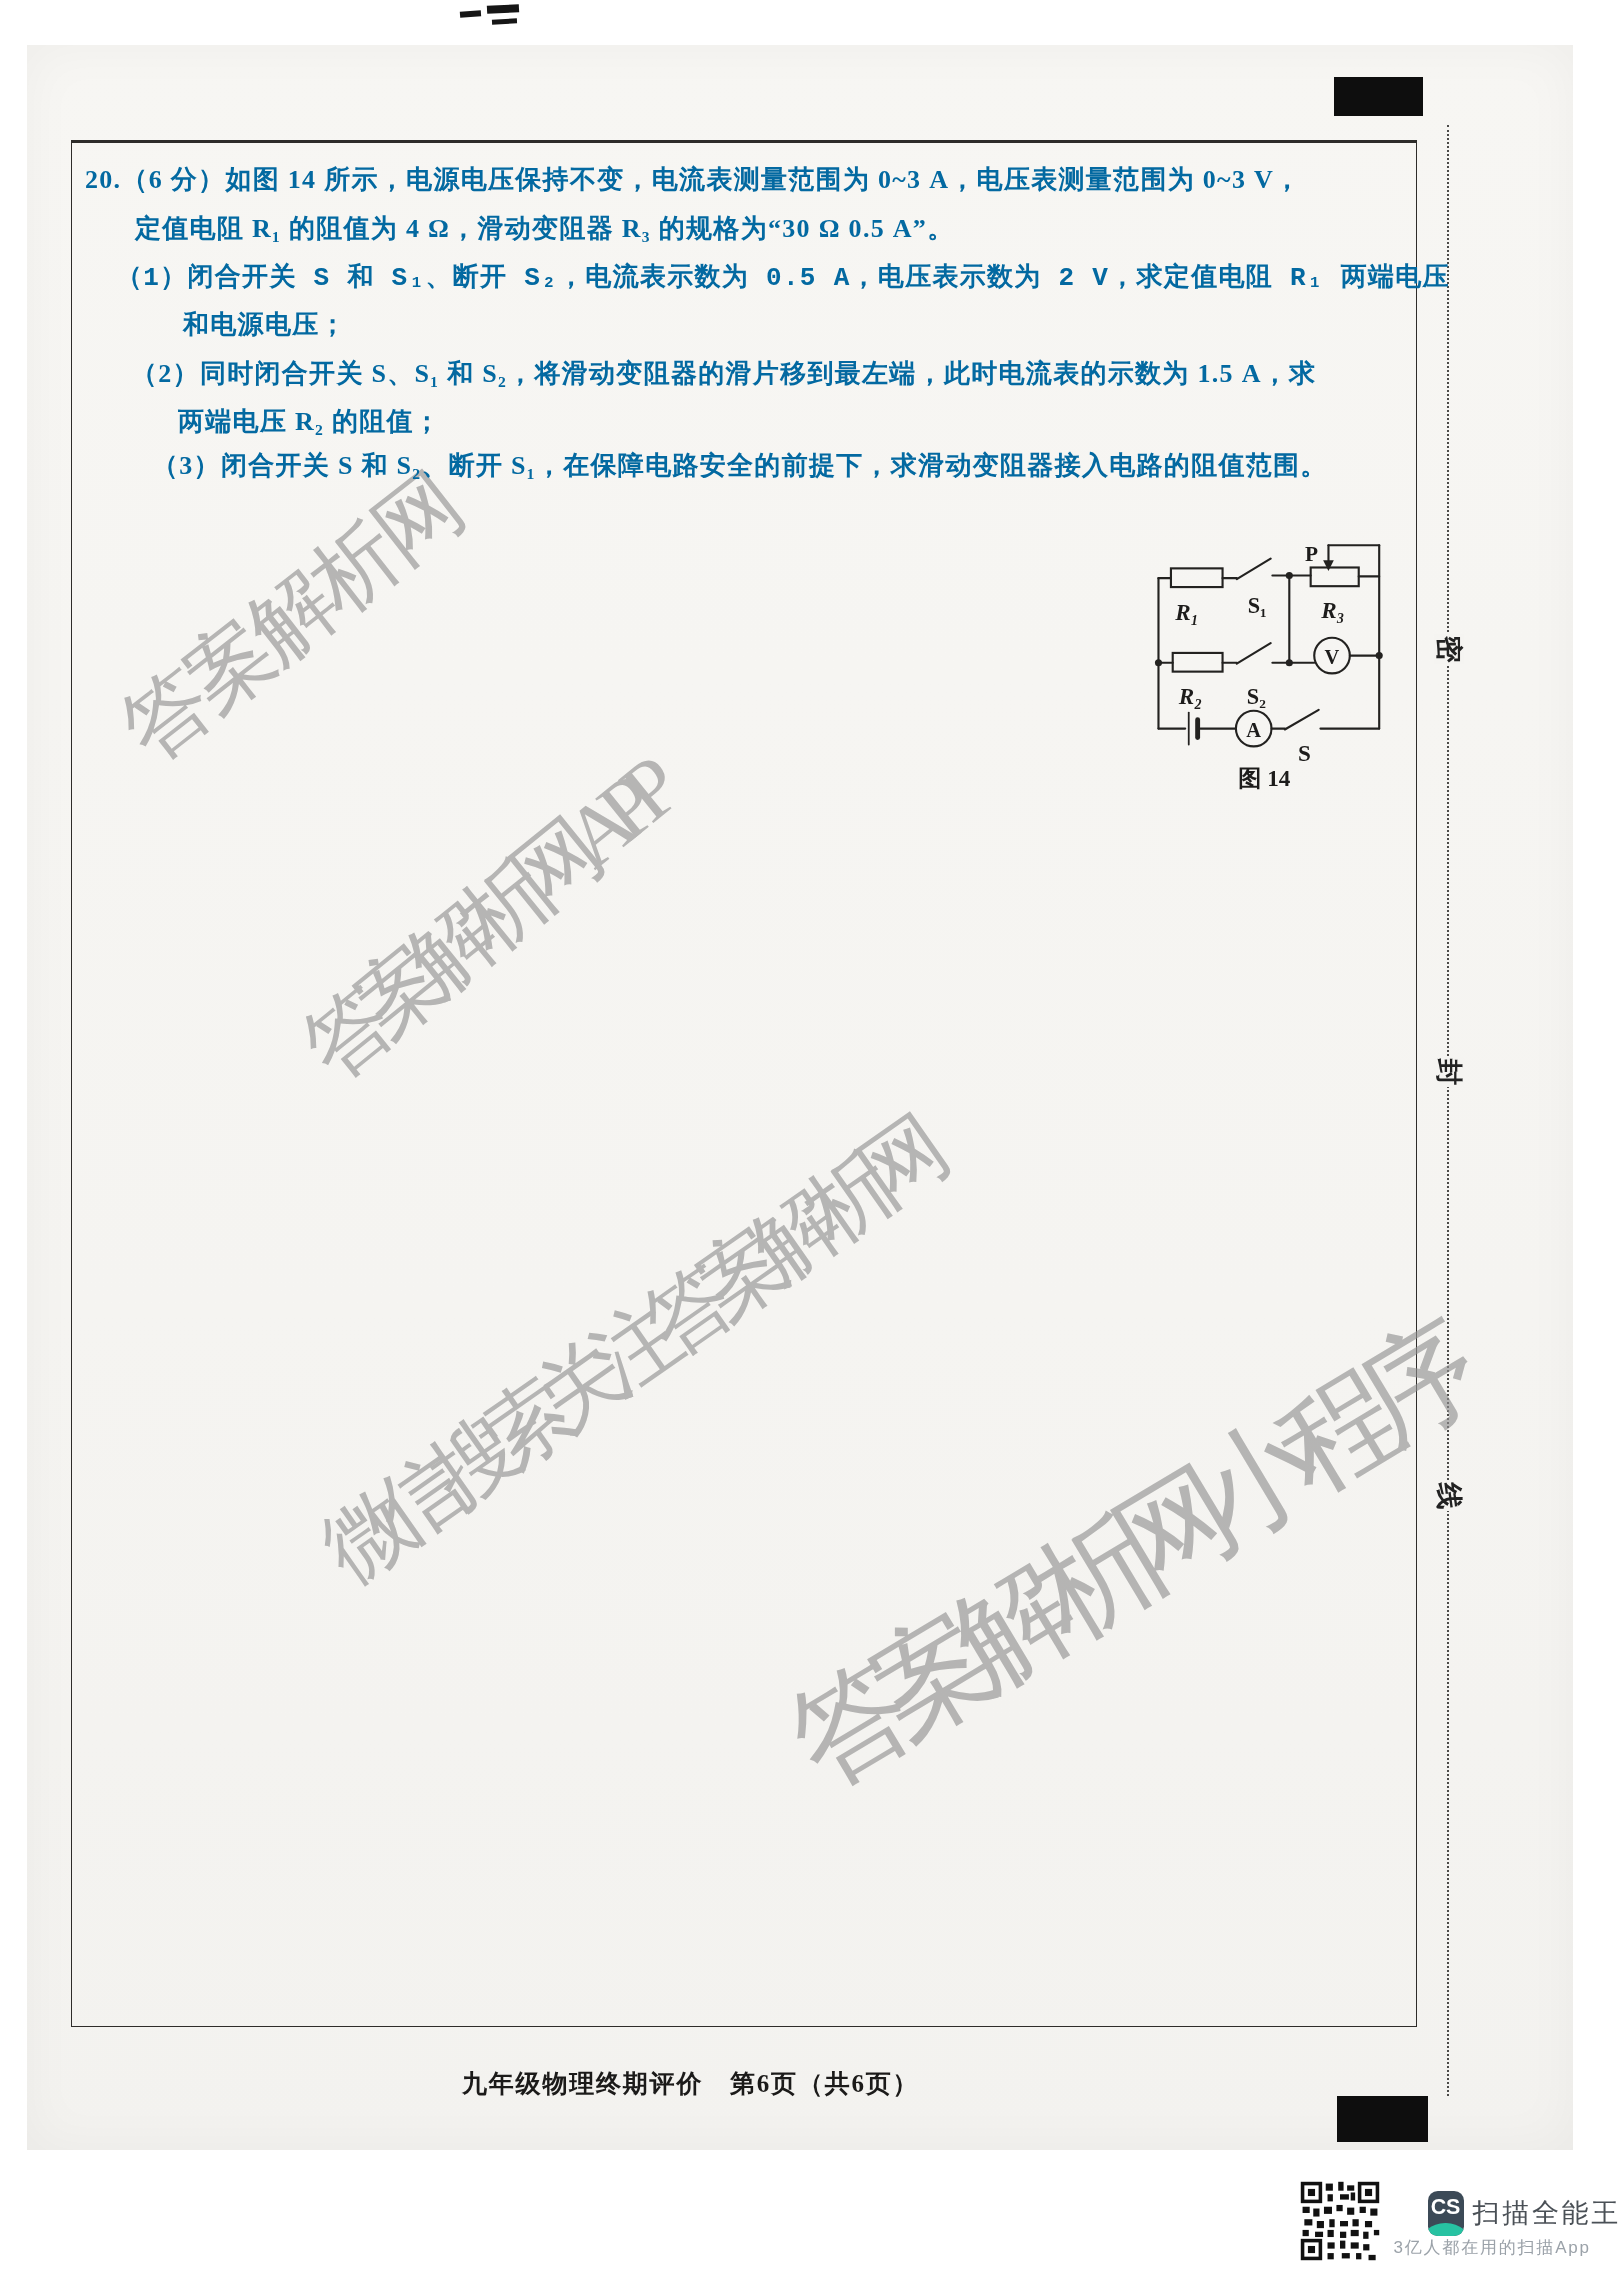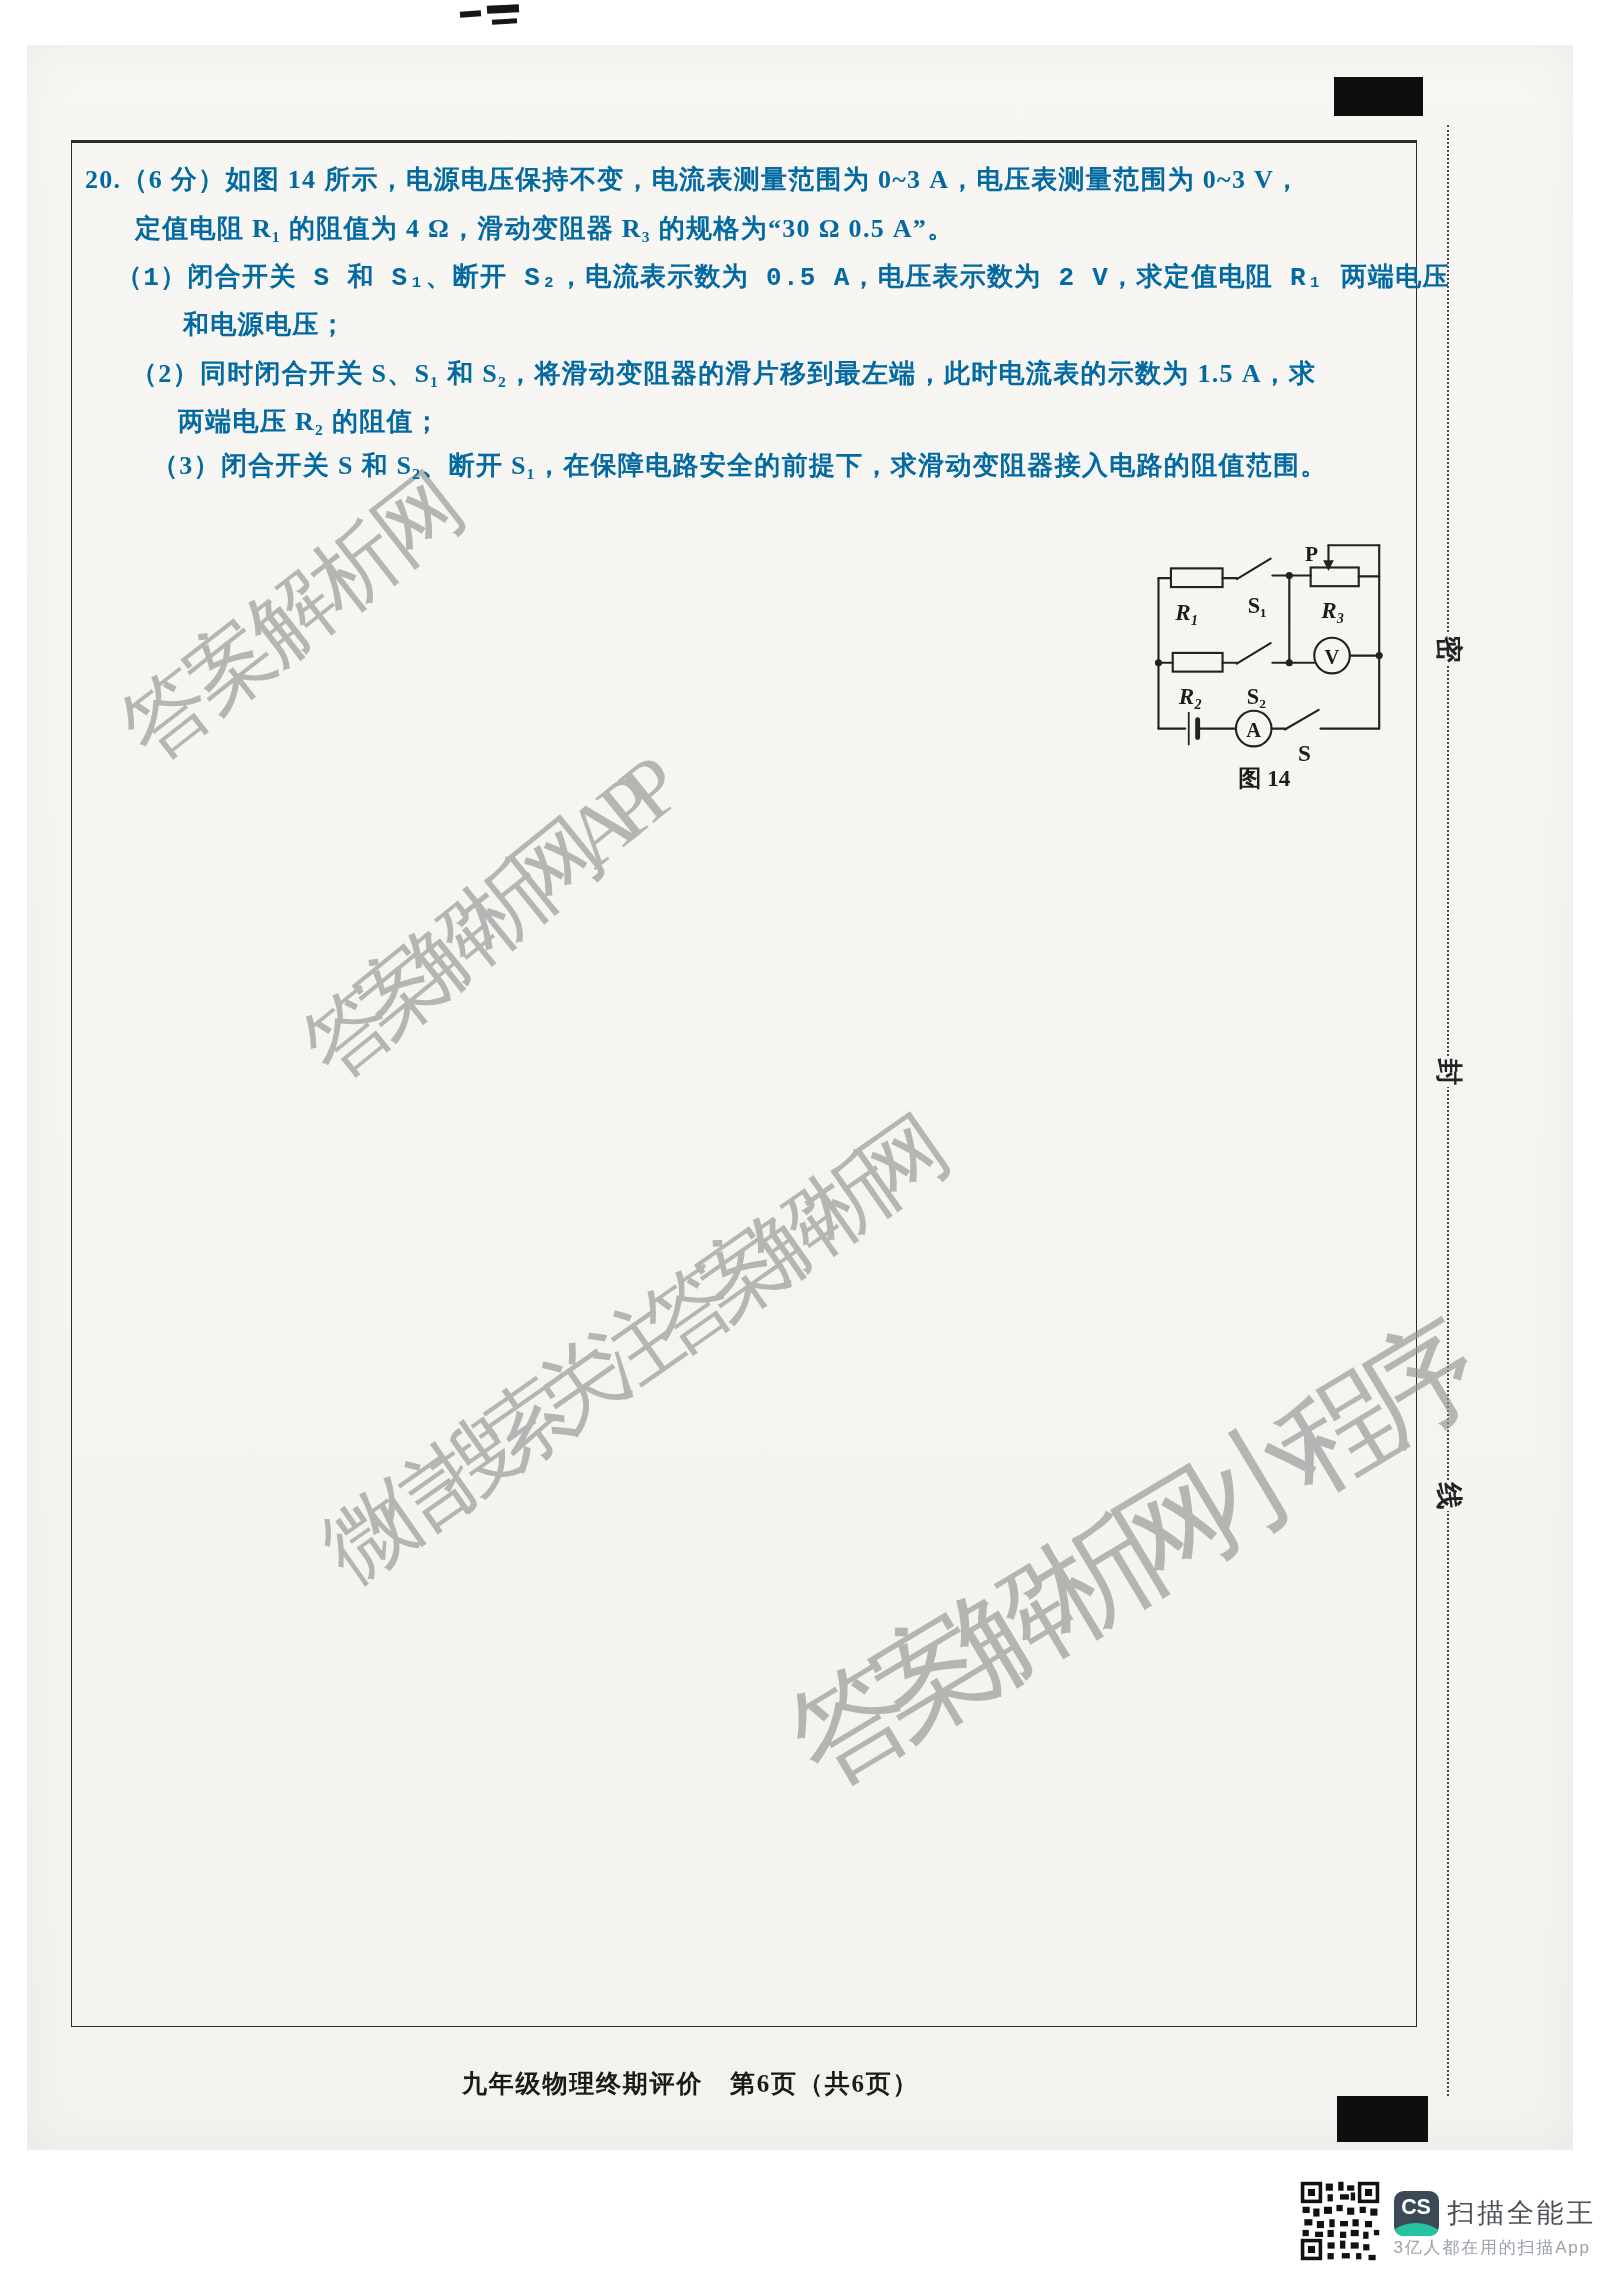--- a/index.html
+++ b/index.html
@@ -44,22 +44,22 @@
   .bb-bottom{left:1337px;top:2096px;width:91px;height:46px;}
   .artifact{position:absolute;background:#161616;z-index:4;}
   .af1{left:460px;top:10.7px;width:21.4px;height:6.2px;transform:rotate(-4deg);}
   .af2{left:487px;top:5.3px;width:32px;height:8px;transform:rotate(-3deg);}
   .af3{left:492px;top:18.7px;width:25px;height:5.3px;transform:rotate(-3deg);}
   .cam{position:absolute;left:1299px;top:2180px;display:flex;gap:12.5px;z-index:5;
        font-family:"Liberation Sans","DejaVu Sans",sans-serif;}
   .qr{width:82px;height:82px;}
   .cam-col{display:flex;flex-direction:column;justify-content:flex-start;padding-top:10.7px;}
   .cam-row{display:flex;align-items:center;gap:9px;}
-  .cs-icon{width:45px;height:45px;border-radius:9.8px;background:#3c4a57;position:relative;
-       overflow:hidden;flex:0 0 auto;}
+  .cs-icon{width:36px;height:45px;border-radius:9.8px;background:#3c4a57;position:relative;
+       overflow:hidden;flex:0 0 auto;margin-left:34px;}
   .cs-text{position:absolute;left:0;right:0;top:4.5px;text-align:center;color:#ffffff;
        font-size:21.4px;font-weight:700;letter-spacing:0px;}
   .cs-swoosh{position:absolute;left:-7.1px;right:-7.1px;bottom:-9px;height:21.4px;background:#27c2a2;
        border-radius:50% 50% 0 0 / 100% 100% 0 0;}
   .cam-name{font-size:27px;font-weight:400;color:#4a5056;letter-spacing:2.7px;white-space:nowrap;}
   .cam-tagline{font-size:17px;color:#9ba2a9;letter-spacing:1.8px;white-space:nowrap;}
   svg text{font-family:"Liberation Serif","DejaVu Serif",serif;}
 </style>
 </head>
 <body>

